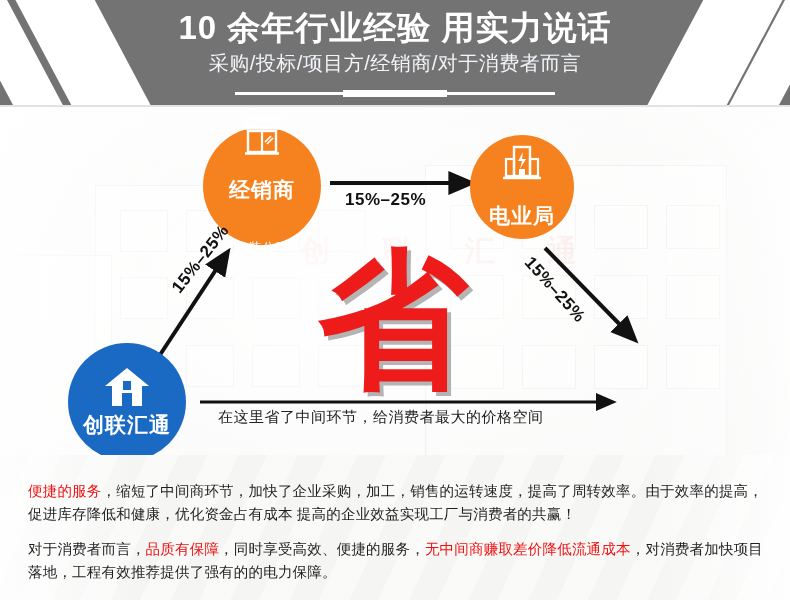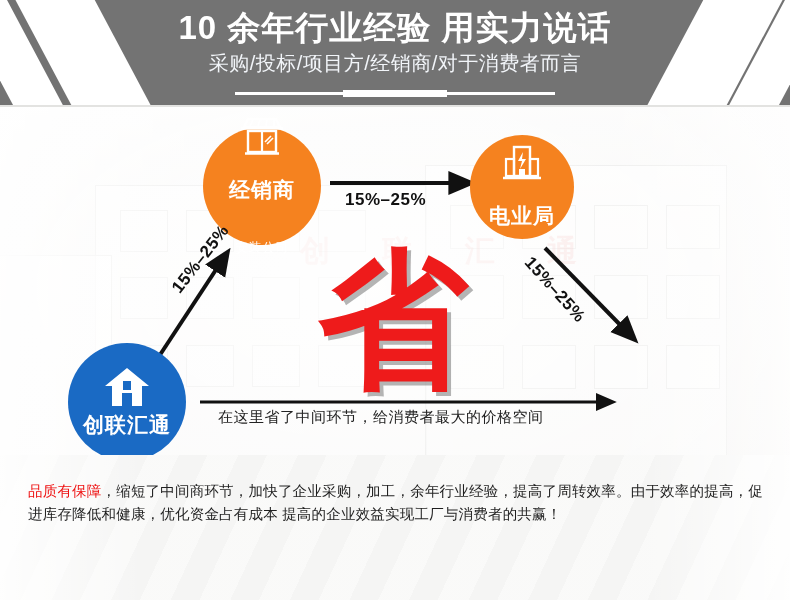--- a/index.html
+++ b/index.html
@@ -367,17 +367,18 @@
       </span>
       <span class="n-lbl">创联汇通</span>
     </div>
 
 
   </div>
 
   <div class="footer">
     <div class="footer-bg"></div>
 
-    <p class="footer-txt" id="para1"><span class="hl">品质有保障</span><span>，缩短了中间商环节，加快了企业采购，加工，余年行业经验，提高了周转效率。由于效率的提高，促进库存降低和健康，优化资金占有成本 提高的企业效益实现工厂与消费者的共赢！</span></p>
-
+    <p class="footer-txt" id="para1"><span class="hl">便捷的服务</span><span>，缩短了中间商环节，加快了企业采购，加工，销售的运转速度，提高了周转效率。由于效率的提高，促进库存降低和健康，优化资金占有成本 提高的企业效益实现工厂与消费者的共赢！</span></p>
+
+    <p class="footer-txt" id="para2"><span>对于消费者而言，</span><span class="hl">品质有保障</span><span>，同时享受高效、便捷的服务，</span><span class="hl">无中间商赚取差价降低流通成本</span><span>，对消费者加快项目落地，工程有效推荐提供了强有的的电力保障。</span></p>
   </div>
 
 </div>
 
 </body></html>

